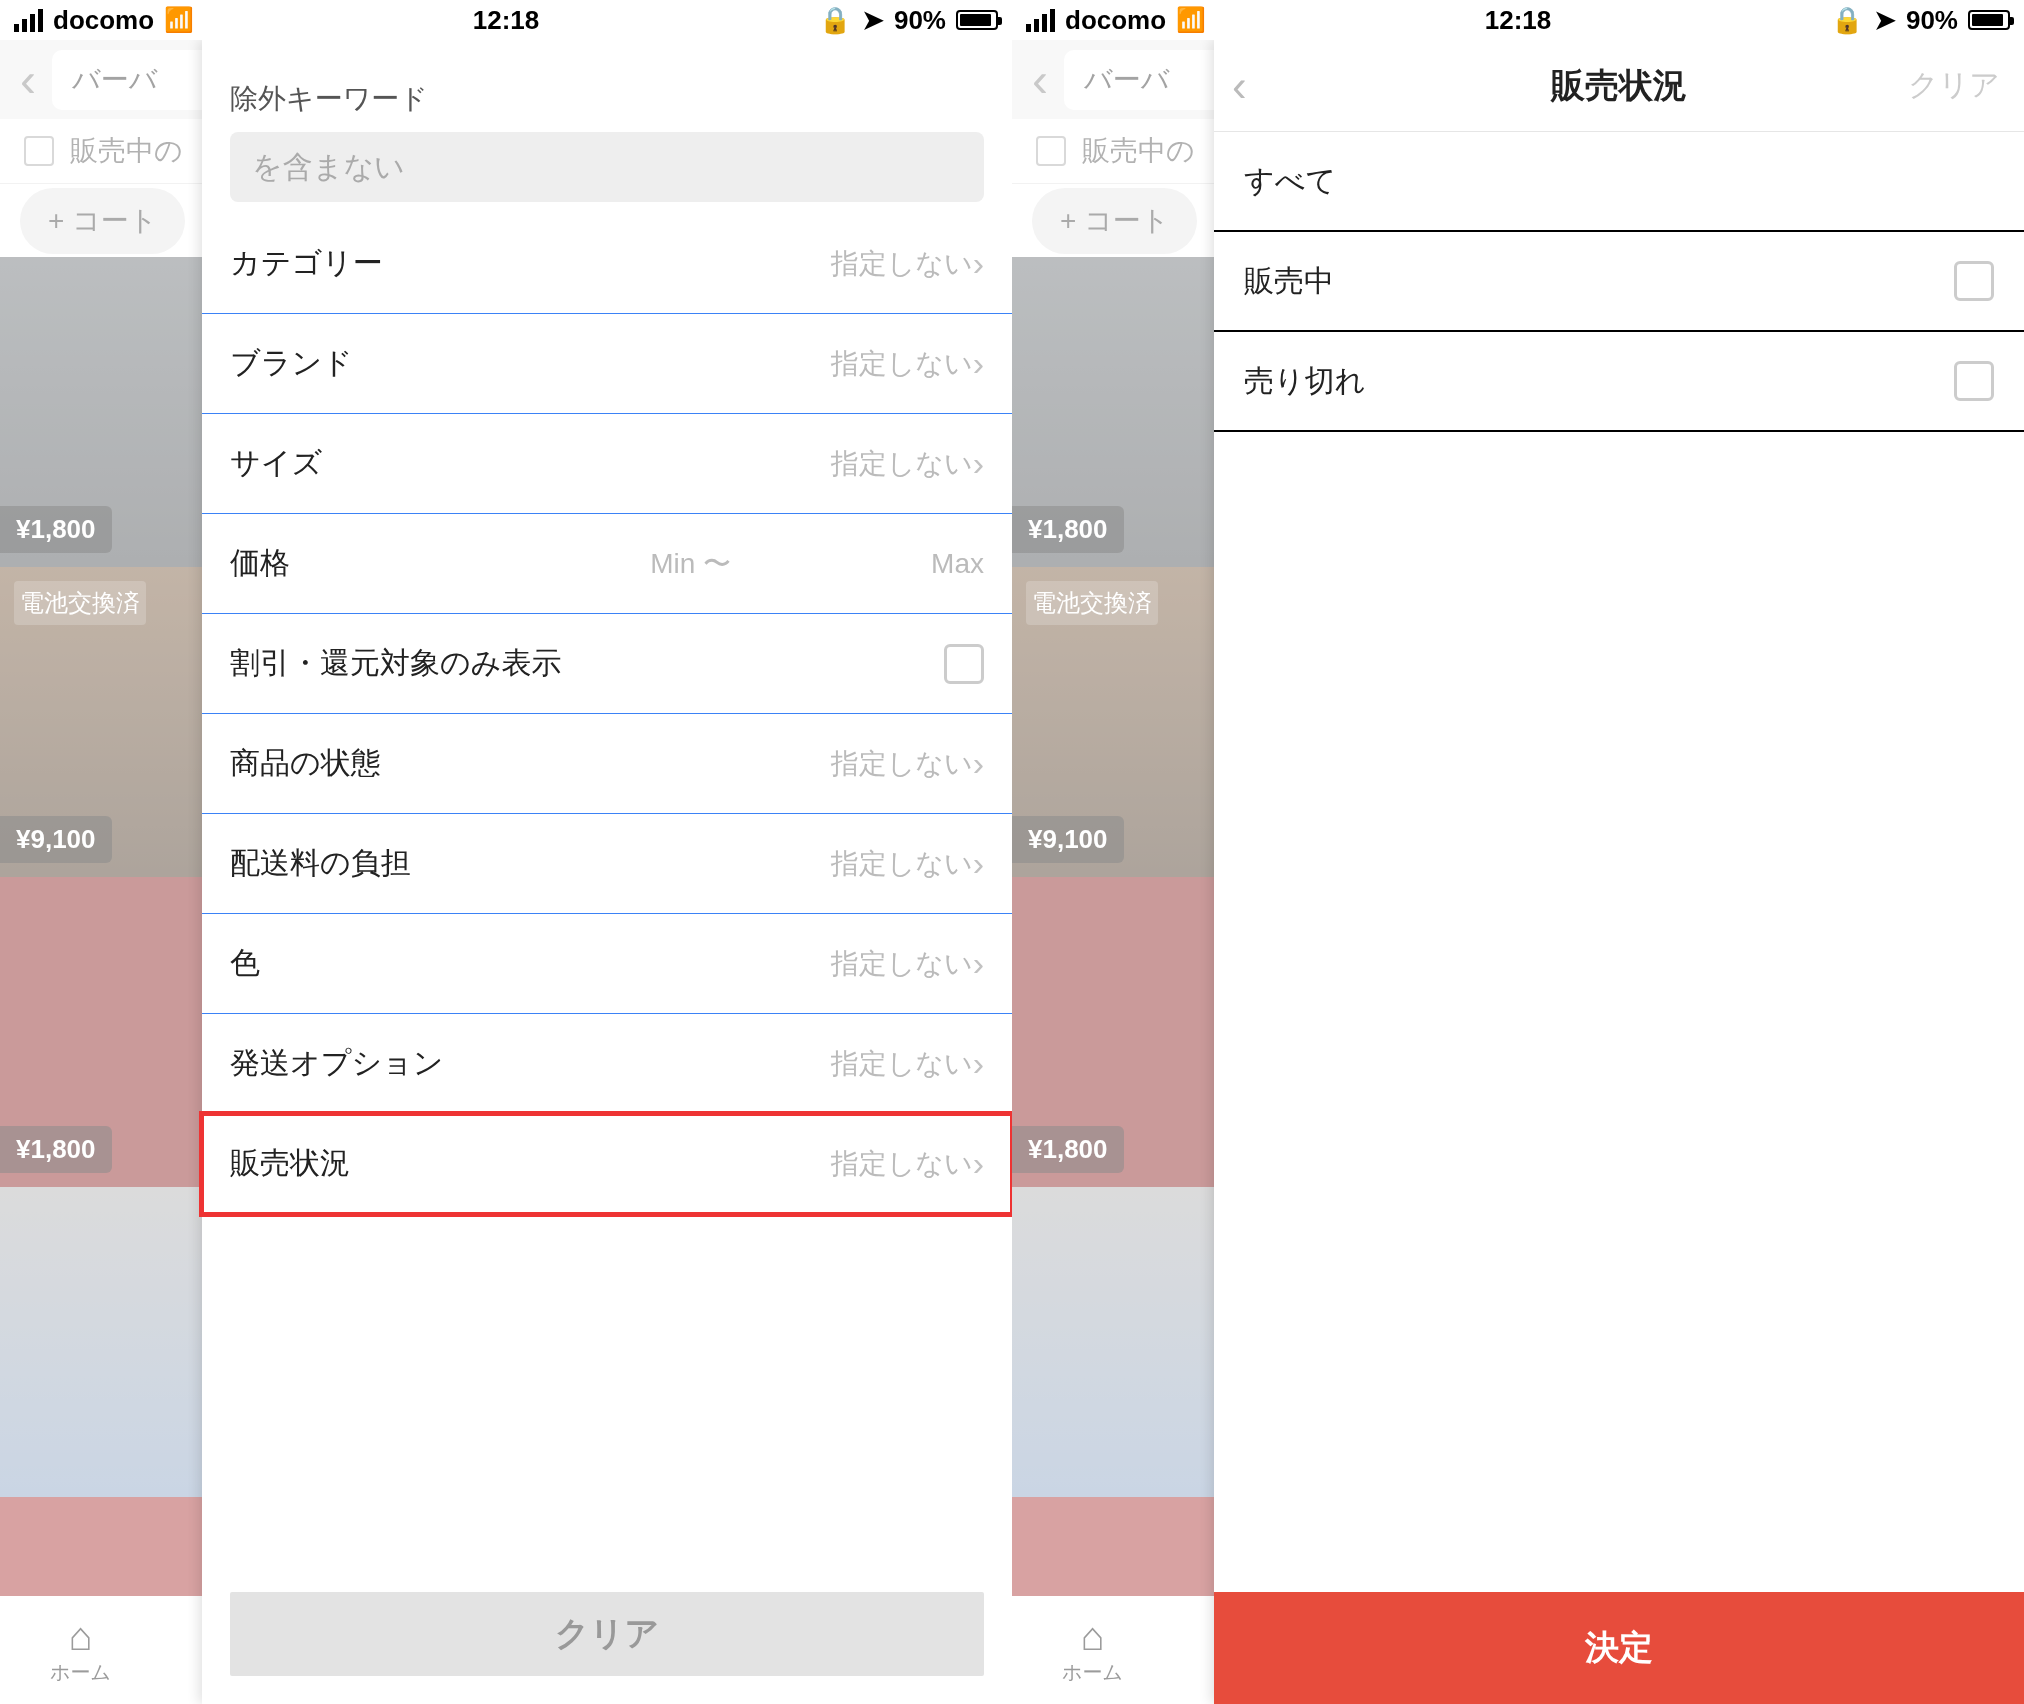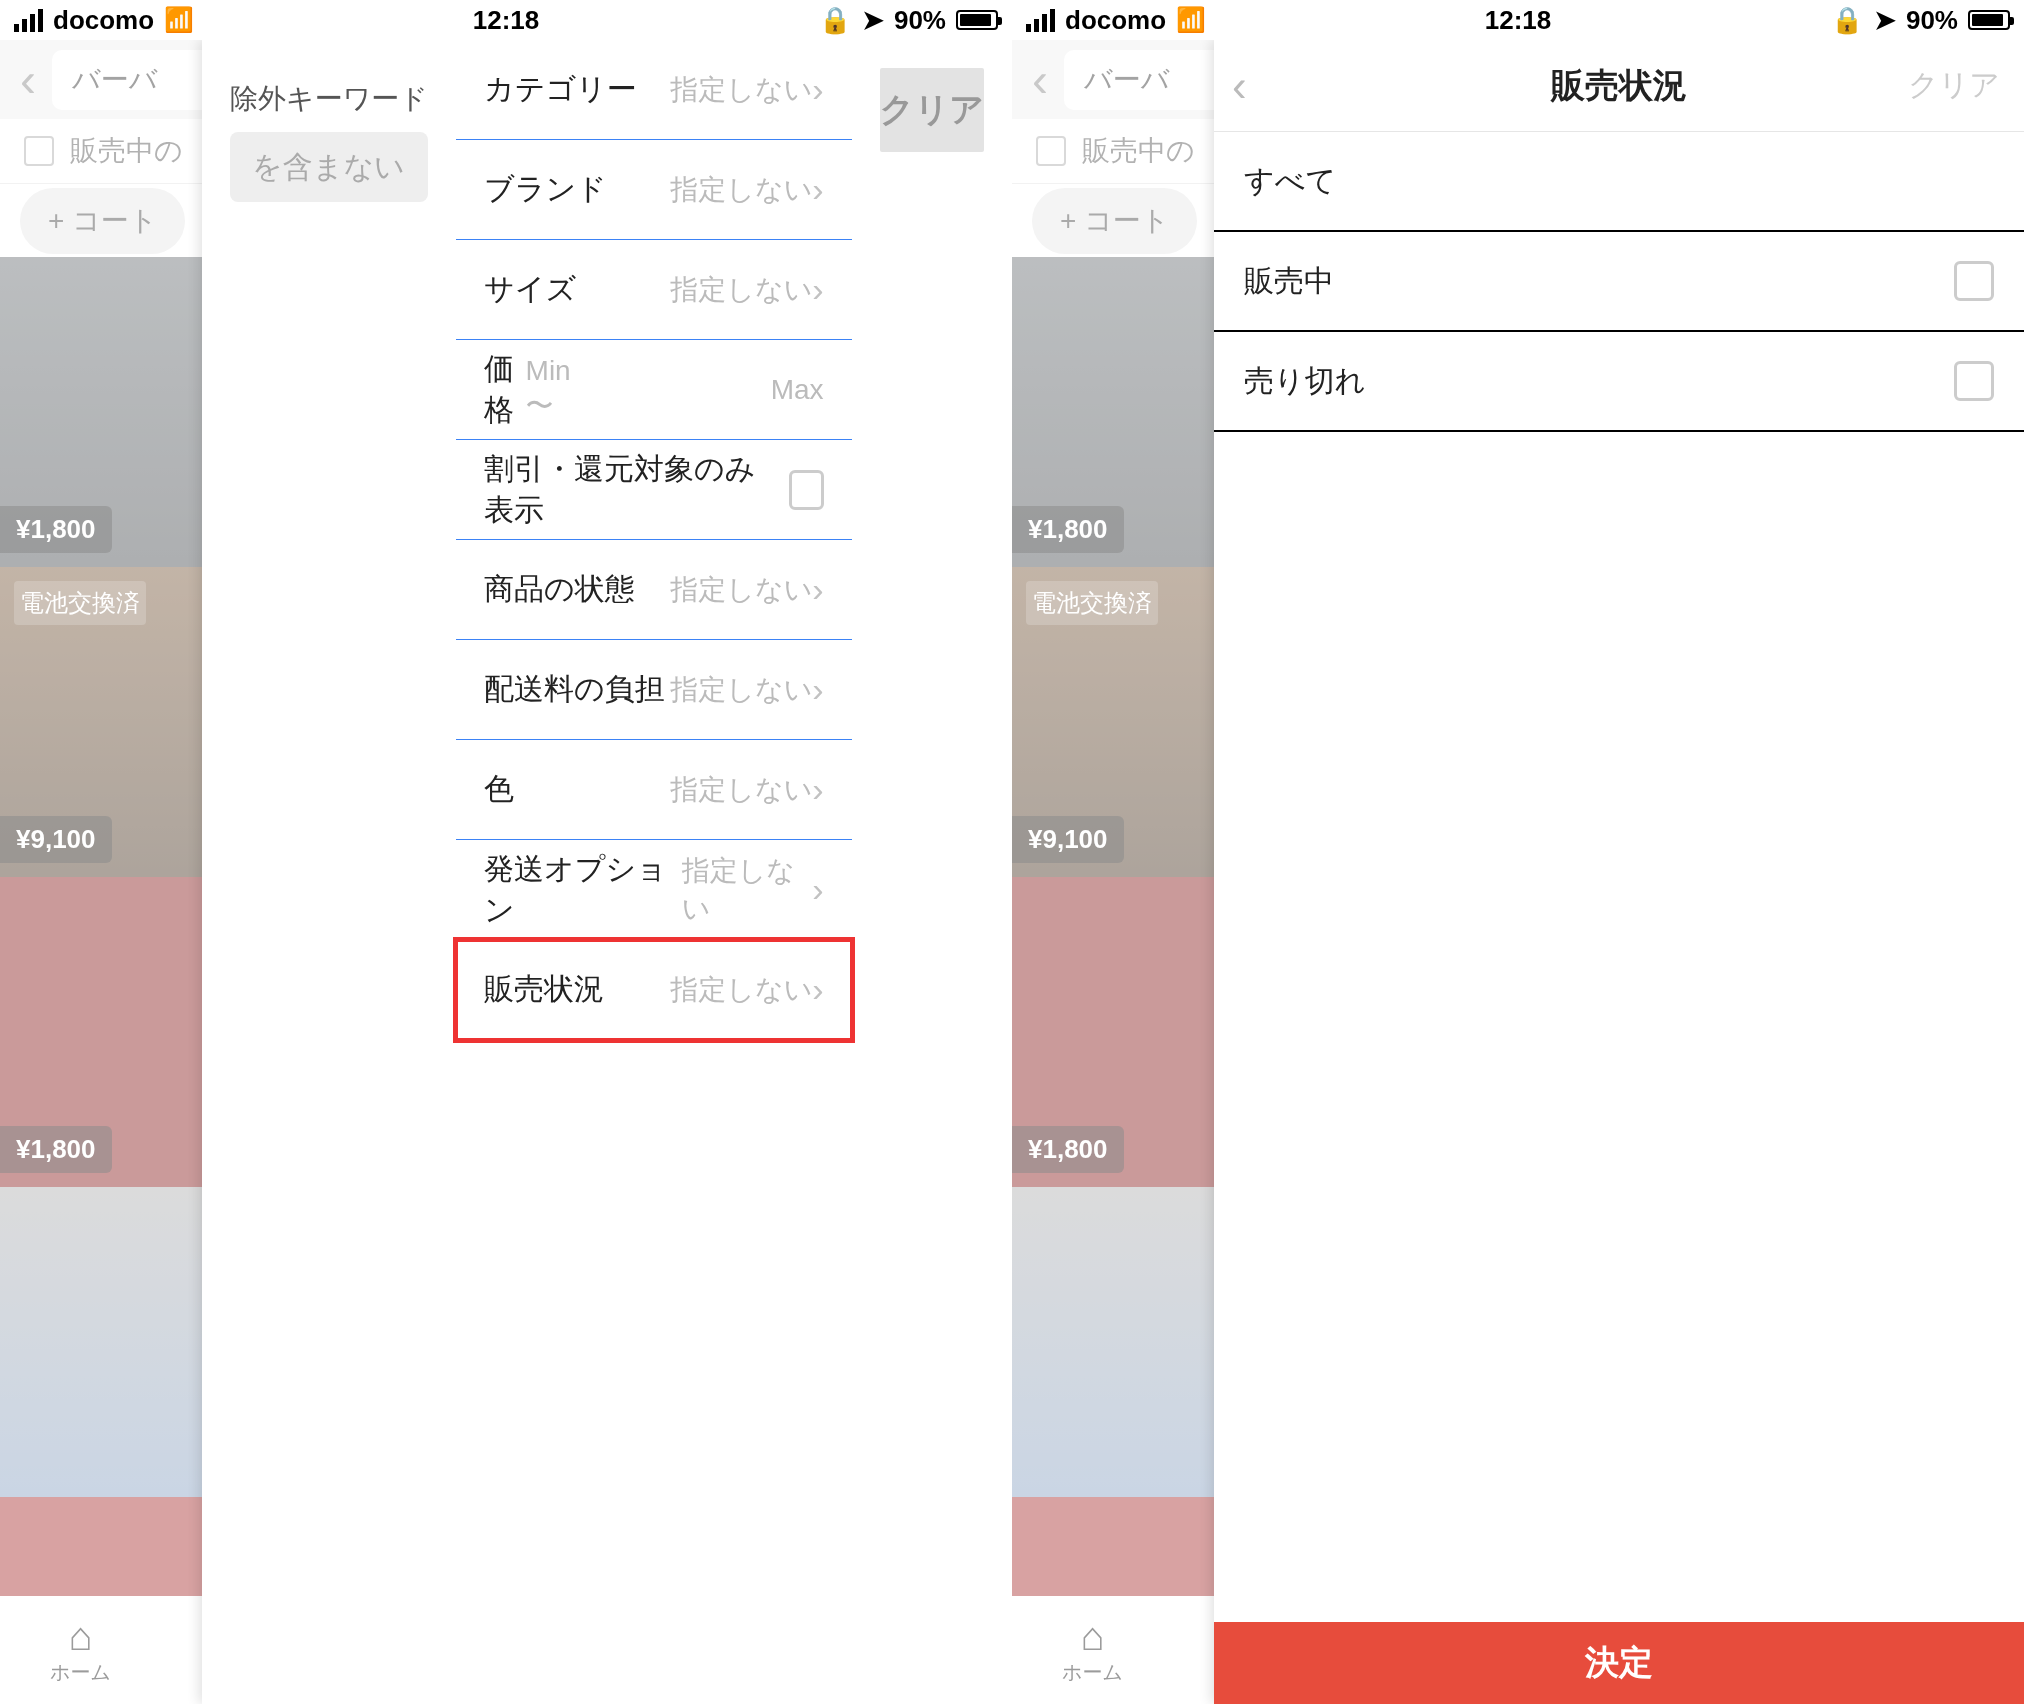--- a/index.html
+++ b/index.html
@@ -106,21 +106,21 @@
   .bg-hometab .lbl { font-size:20px; }
 
   .scrim {
     position:absolute; inset:40px 0 0 0; background:rgba(255,255,255,.55);
     z-index:5;
   }
 
   
   .panel-left {
     position:absolute; top:40px; bottom:0; right:0; width:810px;
-    background:#fff; z-index:20; display:flex; flex-direction:row;
+    background:#fff; z-index:20; display:flex; flex-direction:column;
     box-shadow:-3px 0 12px rgba(0,0,0,.12);
   }
   .pl-header { padding:40px 28px 12px; }
   .pl-header .lbl { font-size:28px; color:#555; margin-bottom:14px; }
   .pl-input {
     background:#eee; border-radius:8px; height:70px; padding:0 22px;
     display:flex; align-items:center; color:#aaa; font-size:30px;
   }
   .pl-list { flex:1; }
   .pl-row {
@@ -173,21 +173,21 @@
   .pr-list { flex:1; }
   .pr-row {
     display:flex; align-items:center; justify-content:space-between;
     height:100px; padding:0 30px; border-bottom:2px solid #000000;
     font-size:30px; color:#222;
   }
   .pr-row .cbox {
     width:40px; height:40px; border:3px solid #ccc; border-radius:6px;
   }
   .pr-footer {
-    height:82px; background:#e74c3c; color:#fff; font-size:34px;
+    height:112px; background:#e74c3c; color:#fff; font-size:34px;
     font-weight:600; display:flex; align-items:center; justify-content:center;
   }
 </style>
 </head>
 <body>
 
 <div class="phone">
 
   <div class="status-bar">
     <div class="status-left">

